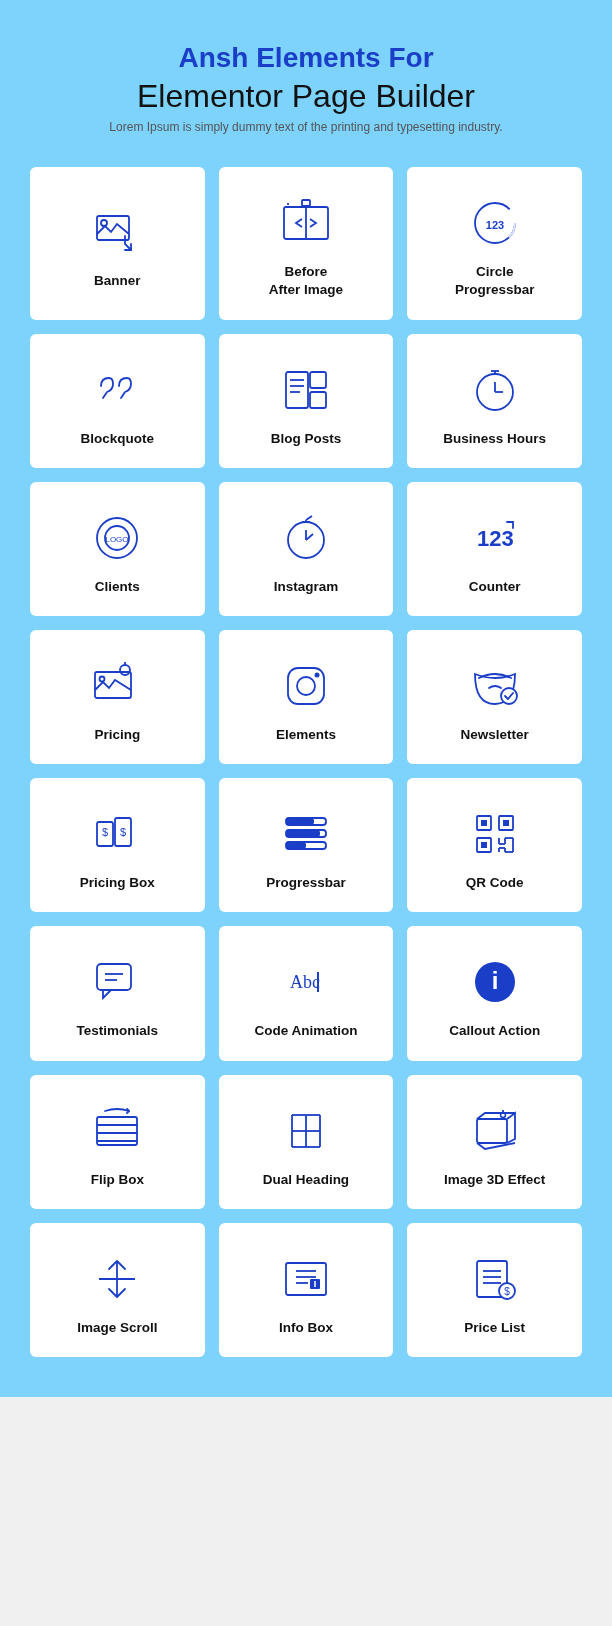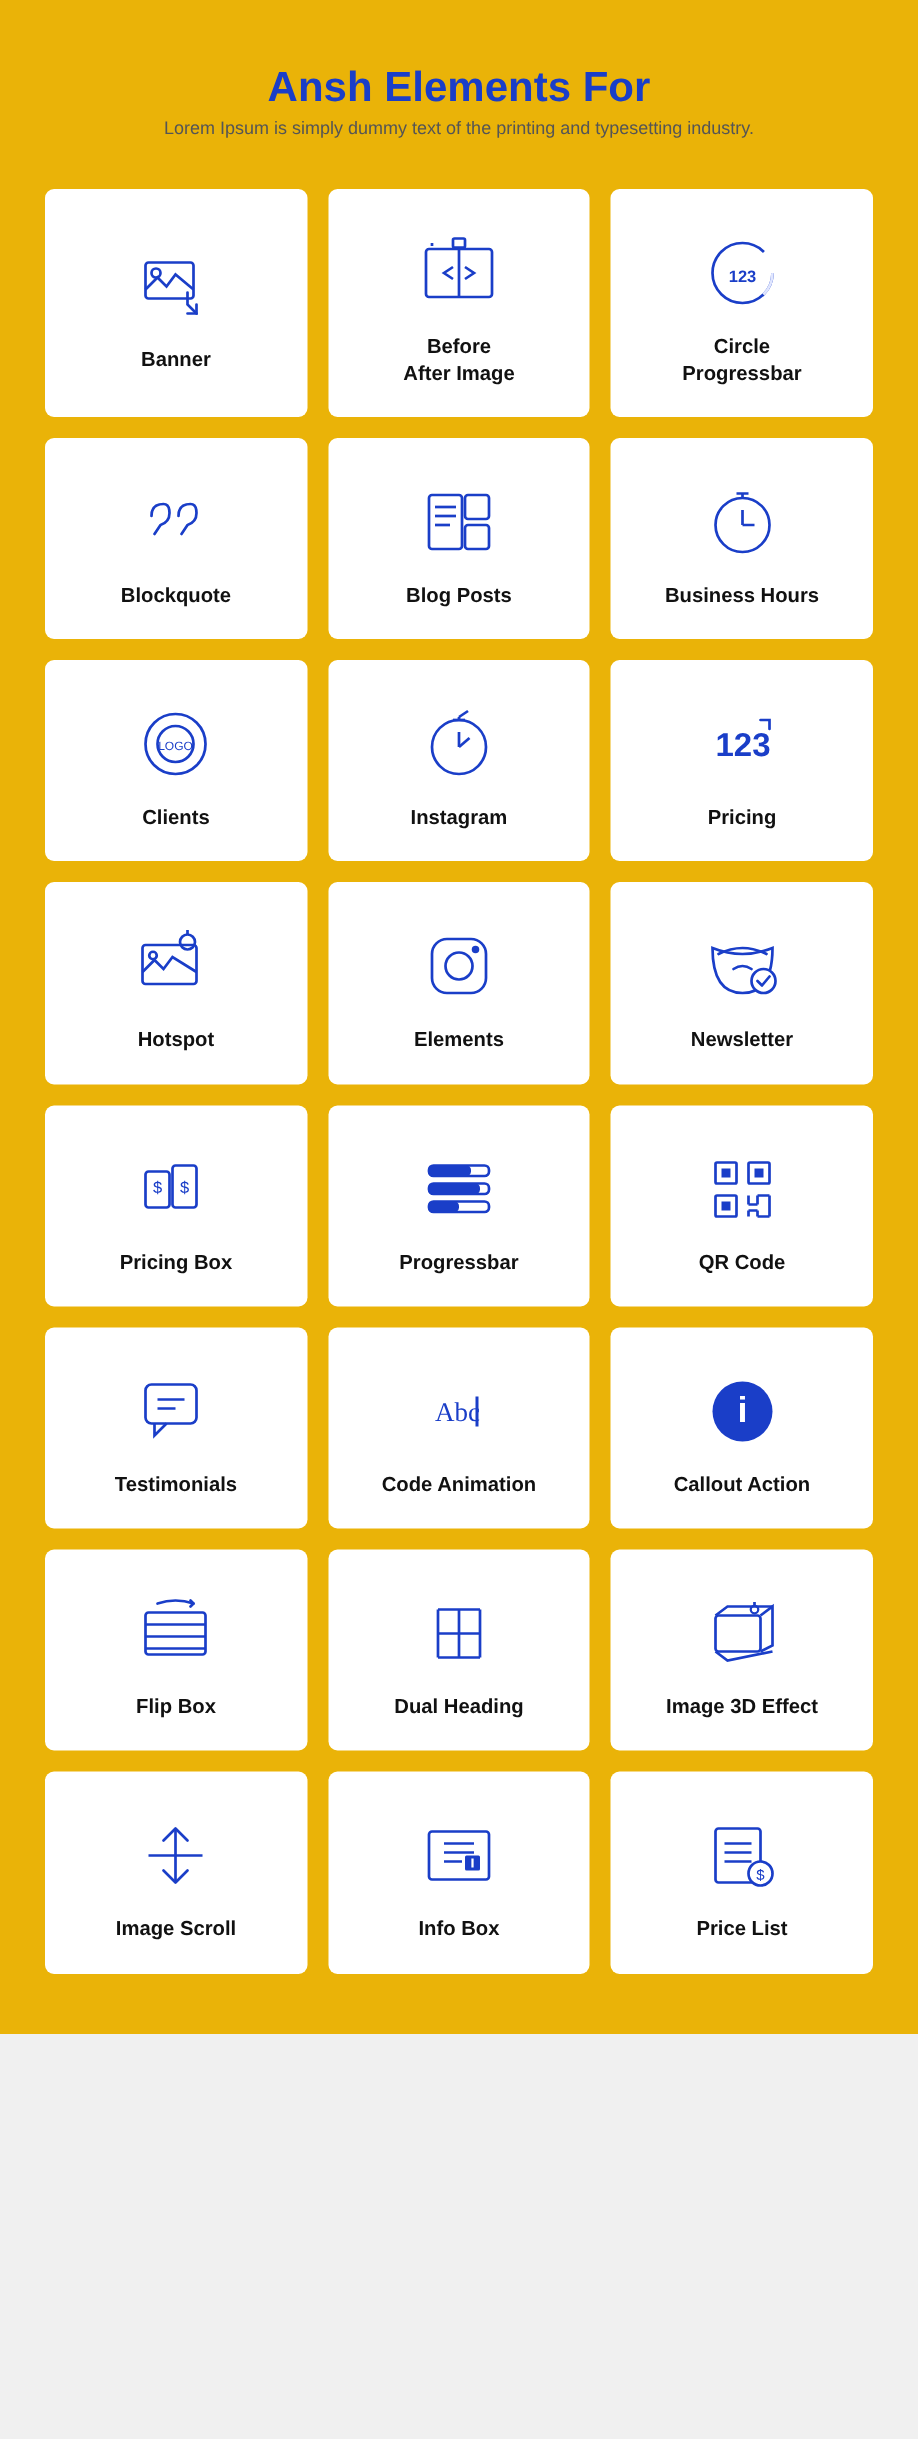--- a/index.html
+++ b/index.html
@@ -3,21 +3,21 @@
   <meta charset="utf-8">
   <style>
     * { box-sizing: border-box; margin: 0; padding: 0; }
     body {
       background: #f0f0f0;
       font-family: Arial, sans-serif;
       width: 612px;
       min-height: 1626px;
     }
     .page-wrapper {
-      background: #eab308;
+      background: #7dd3fc;
       padding: 40px 30px 40px;
     }
     .header {
       text-align: center;
       margin-bottom: 30px;
     }
     .header-title-blue {
       color: #1a3ec8;
       font-size: 28px;
       font-weight: bold;
@@ -71,20 +71,21 @@
       text-align: center;
       line-height: 1.35;
     }
   </style>
 </head>
 <body>
 
 <div class="page-wrapper">
   <div class="header">
     <div class="header-title-blue">Ansh Elements For</div>
+    <div class="header-title-black">Elementor Page Builder</div>
     <div class="header-desc">Lorem Ipsum is simply dummy text of the printing and typesetting industry.</div>
   </div>
 
   <div class="grid">
 
     <div class="card">
       <div class="card-icon">
         <svg viewBox="0 0 52 52" fill="none" stroke="#1a3ec8" stroke-width="1.8" xmlns="http://www.w3.org/2000/svg">
           <rect x="6" y="10" width="32" height="24" rx="2"></rect>
           <polyline points="6,28 14,20 20,26 26,18 38,28"></polyline>
@@ -183,34 +184,34 @@
       <div class="card-label">Instagram</div>
     </div>
 
     <div class="card">
       <div class="card-icon">
         <svg viewBox="0 0 52 52" fill="none" xmlns="http://www.w3.org/2000/svg">
           <text x="8" y="34" font-size="22" fill="#1a3ec8" font-family="Arial" font-weight="bold" stroke="none">123</text>
           <polyline points="44,16 44,10 38,10" stroke="#1a3ec8" stroke-width="1.8" fill="none" stroke-linecap="round"></polyline>
         </svg>
       </div>
-      <div class="card-label">Pricing</div>
+      <div class="card-label">Counter</div>
     </div>
 
     <div class="card">
       <div class="card-icon">
         <svg viewBox="0 0 52 52" fill="none" stroke="#1a3ec8" stroke-width="1.8" xmlns="http://www.w3.org/2000/svg">
           <rect x="4" y="12" width="36" height="26" rx="2"></rect>
           <polyline points="4,30 12,22 18,28 24,20 40,30"></polyline>
           <circle cx="11" cy="19" r="2.5"></circle>
           <circle cx="34" cy="10" r="5"></circle>
           <line x1="34" y1="5" x2="34" y2="2"></line>
         </svg>
       </div>
-      <div class="card-label">Hotspot</div>
+      <div class="card-label">Pricing</div>
     </div>
 
     <div class="card">
       <div class="card-icon">
         <svg viewBox="0 0 52 52" fill="none" stroke="#1a3ec8" stroke-width="1.8" xmlns="http://www.w3.org/2000/svg">
           <rect x="8" y="8" width="36" height="36" rx="10"></rect>
           <circle cx="26" cy="26" r="9"></circle>
           <circle cx="37" cy="15" r="2.5" fill="#1a3ec8" stroke="none"></circle>
         </svg>
       </div>

